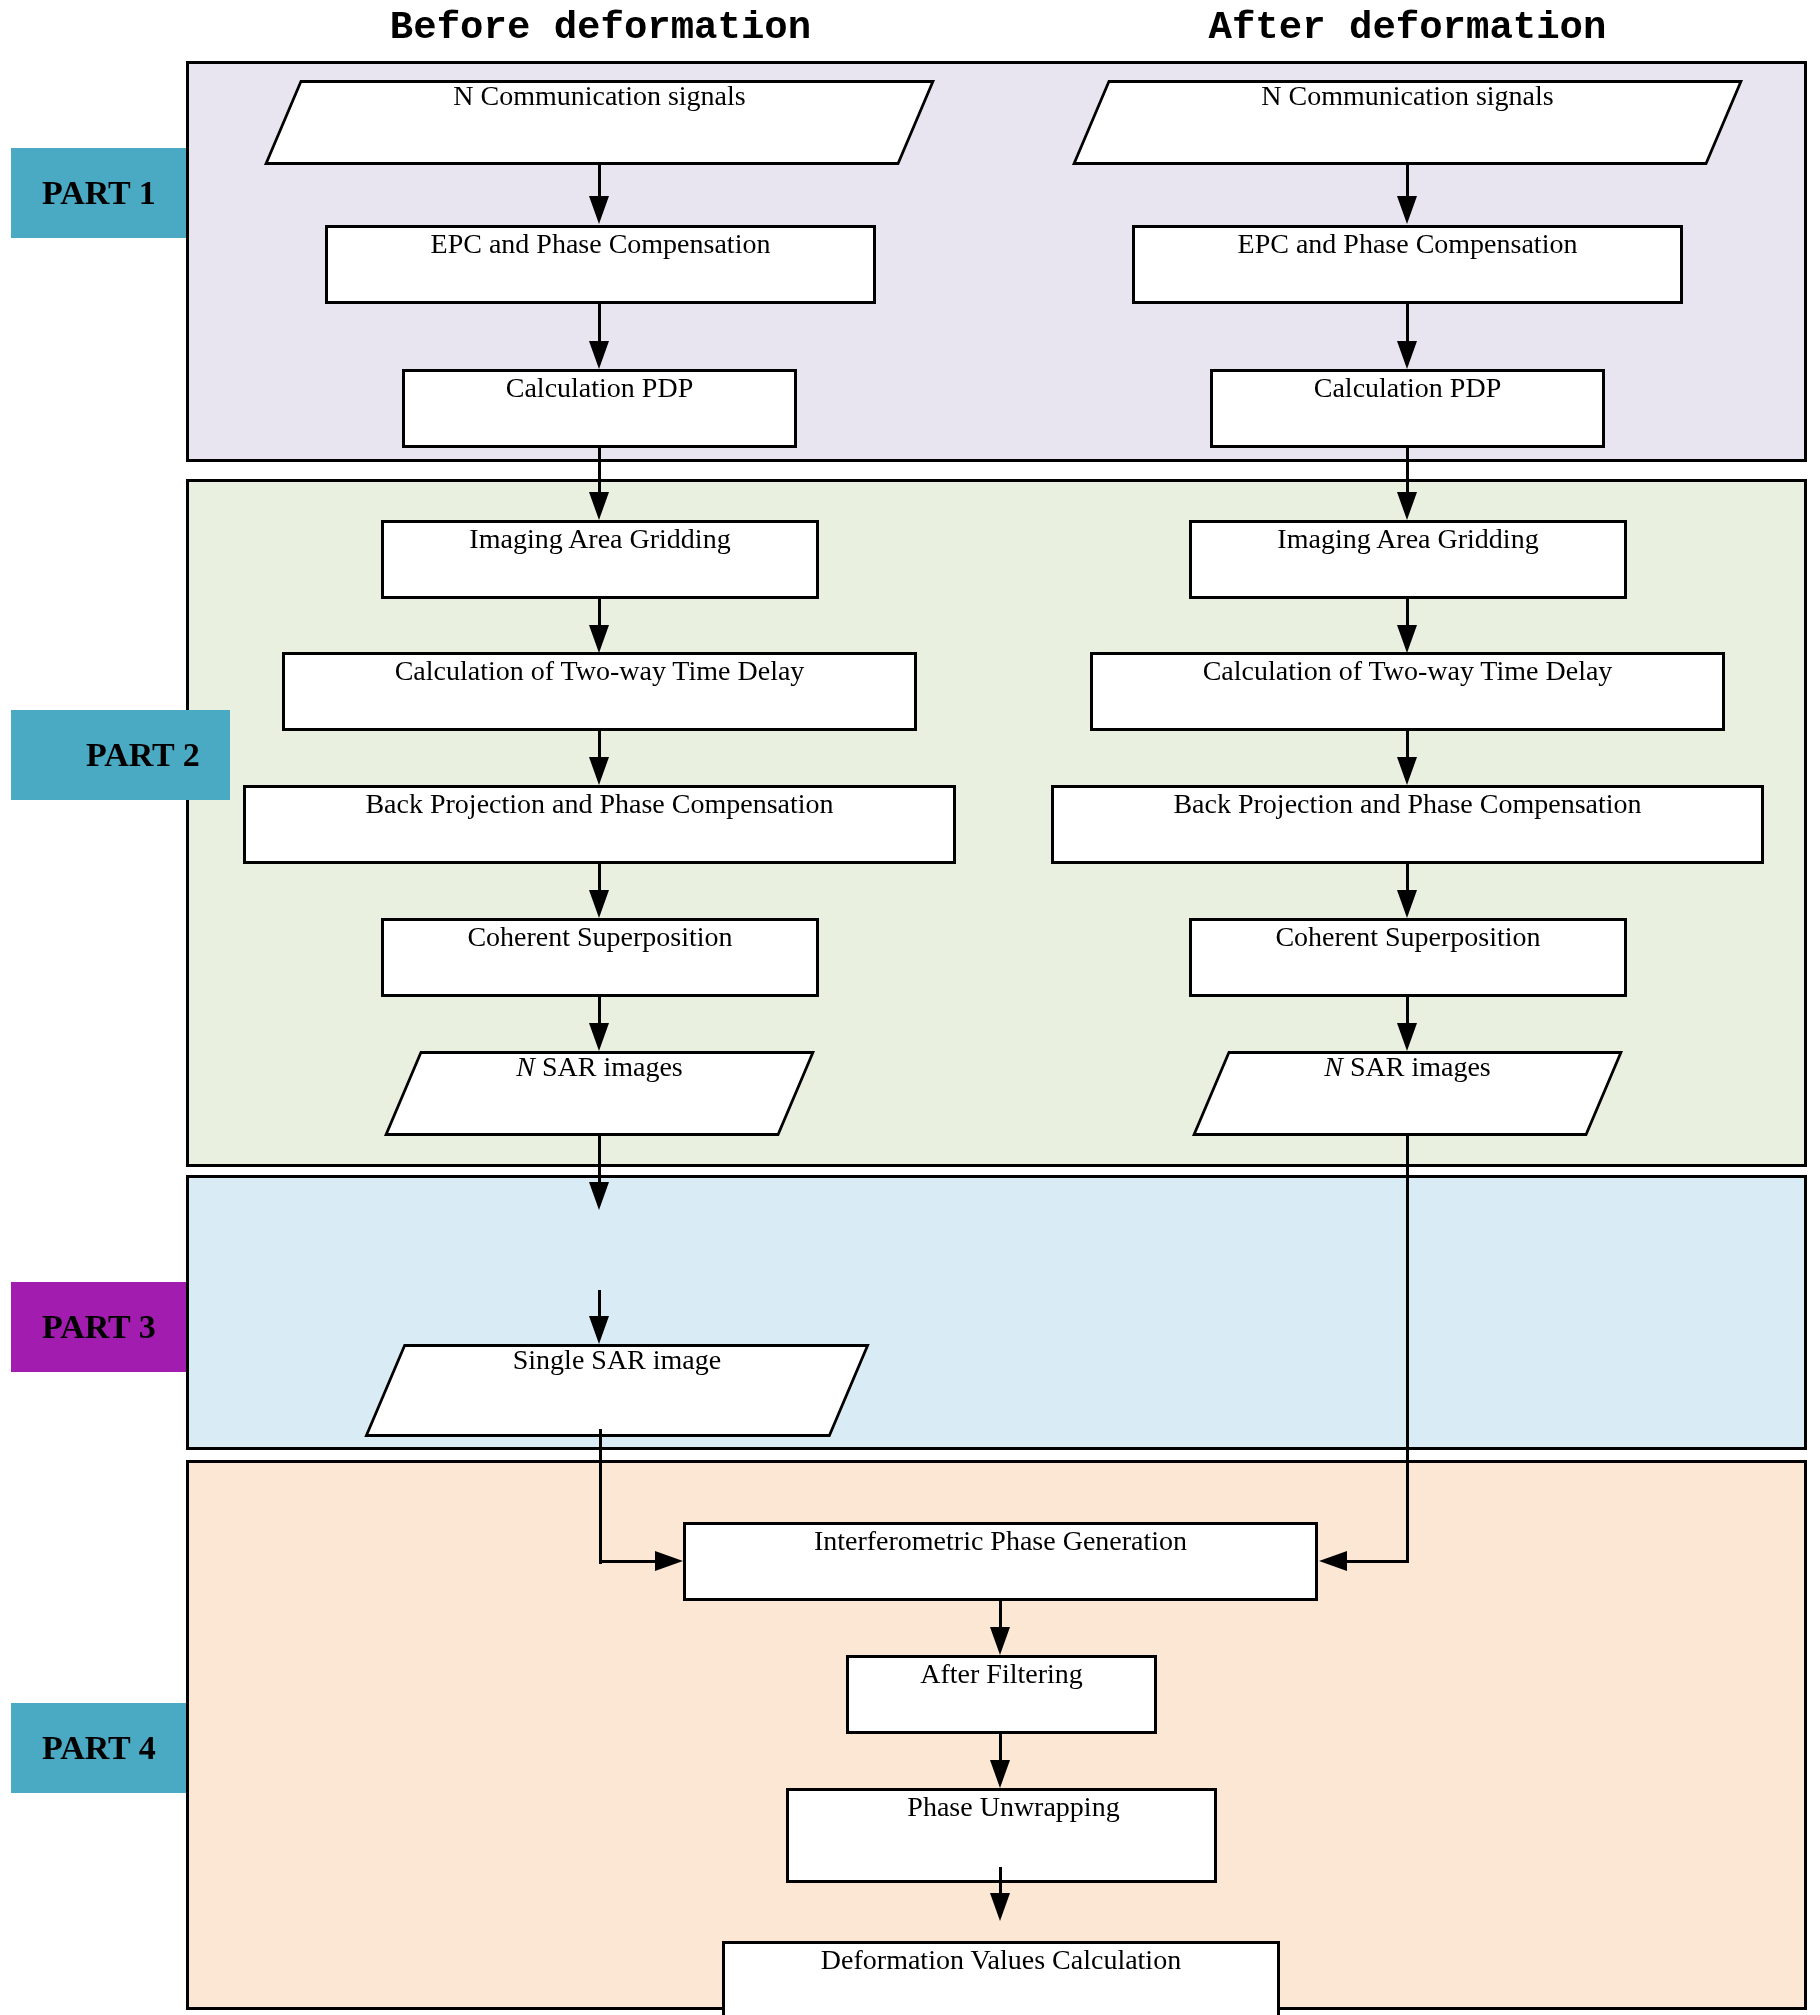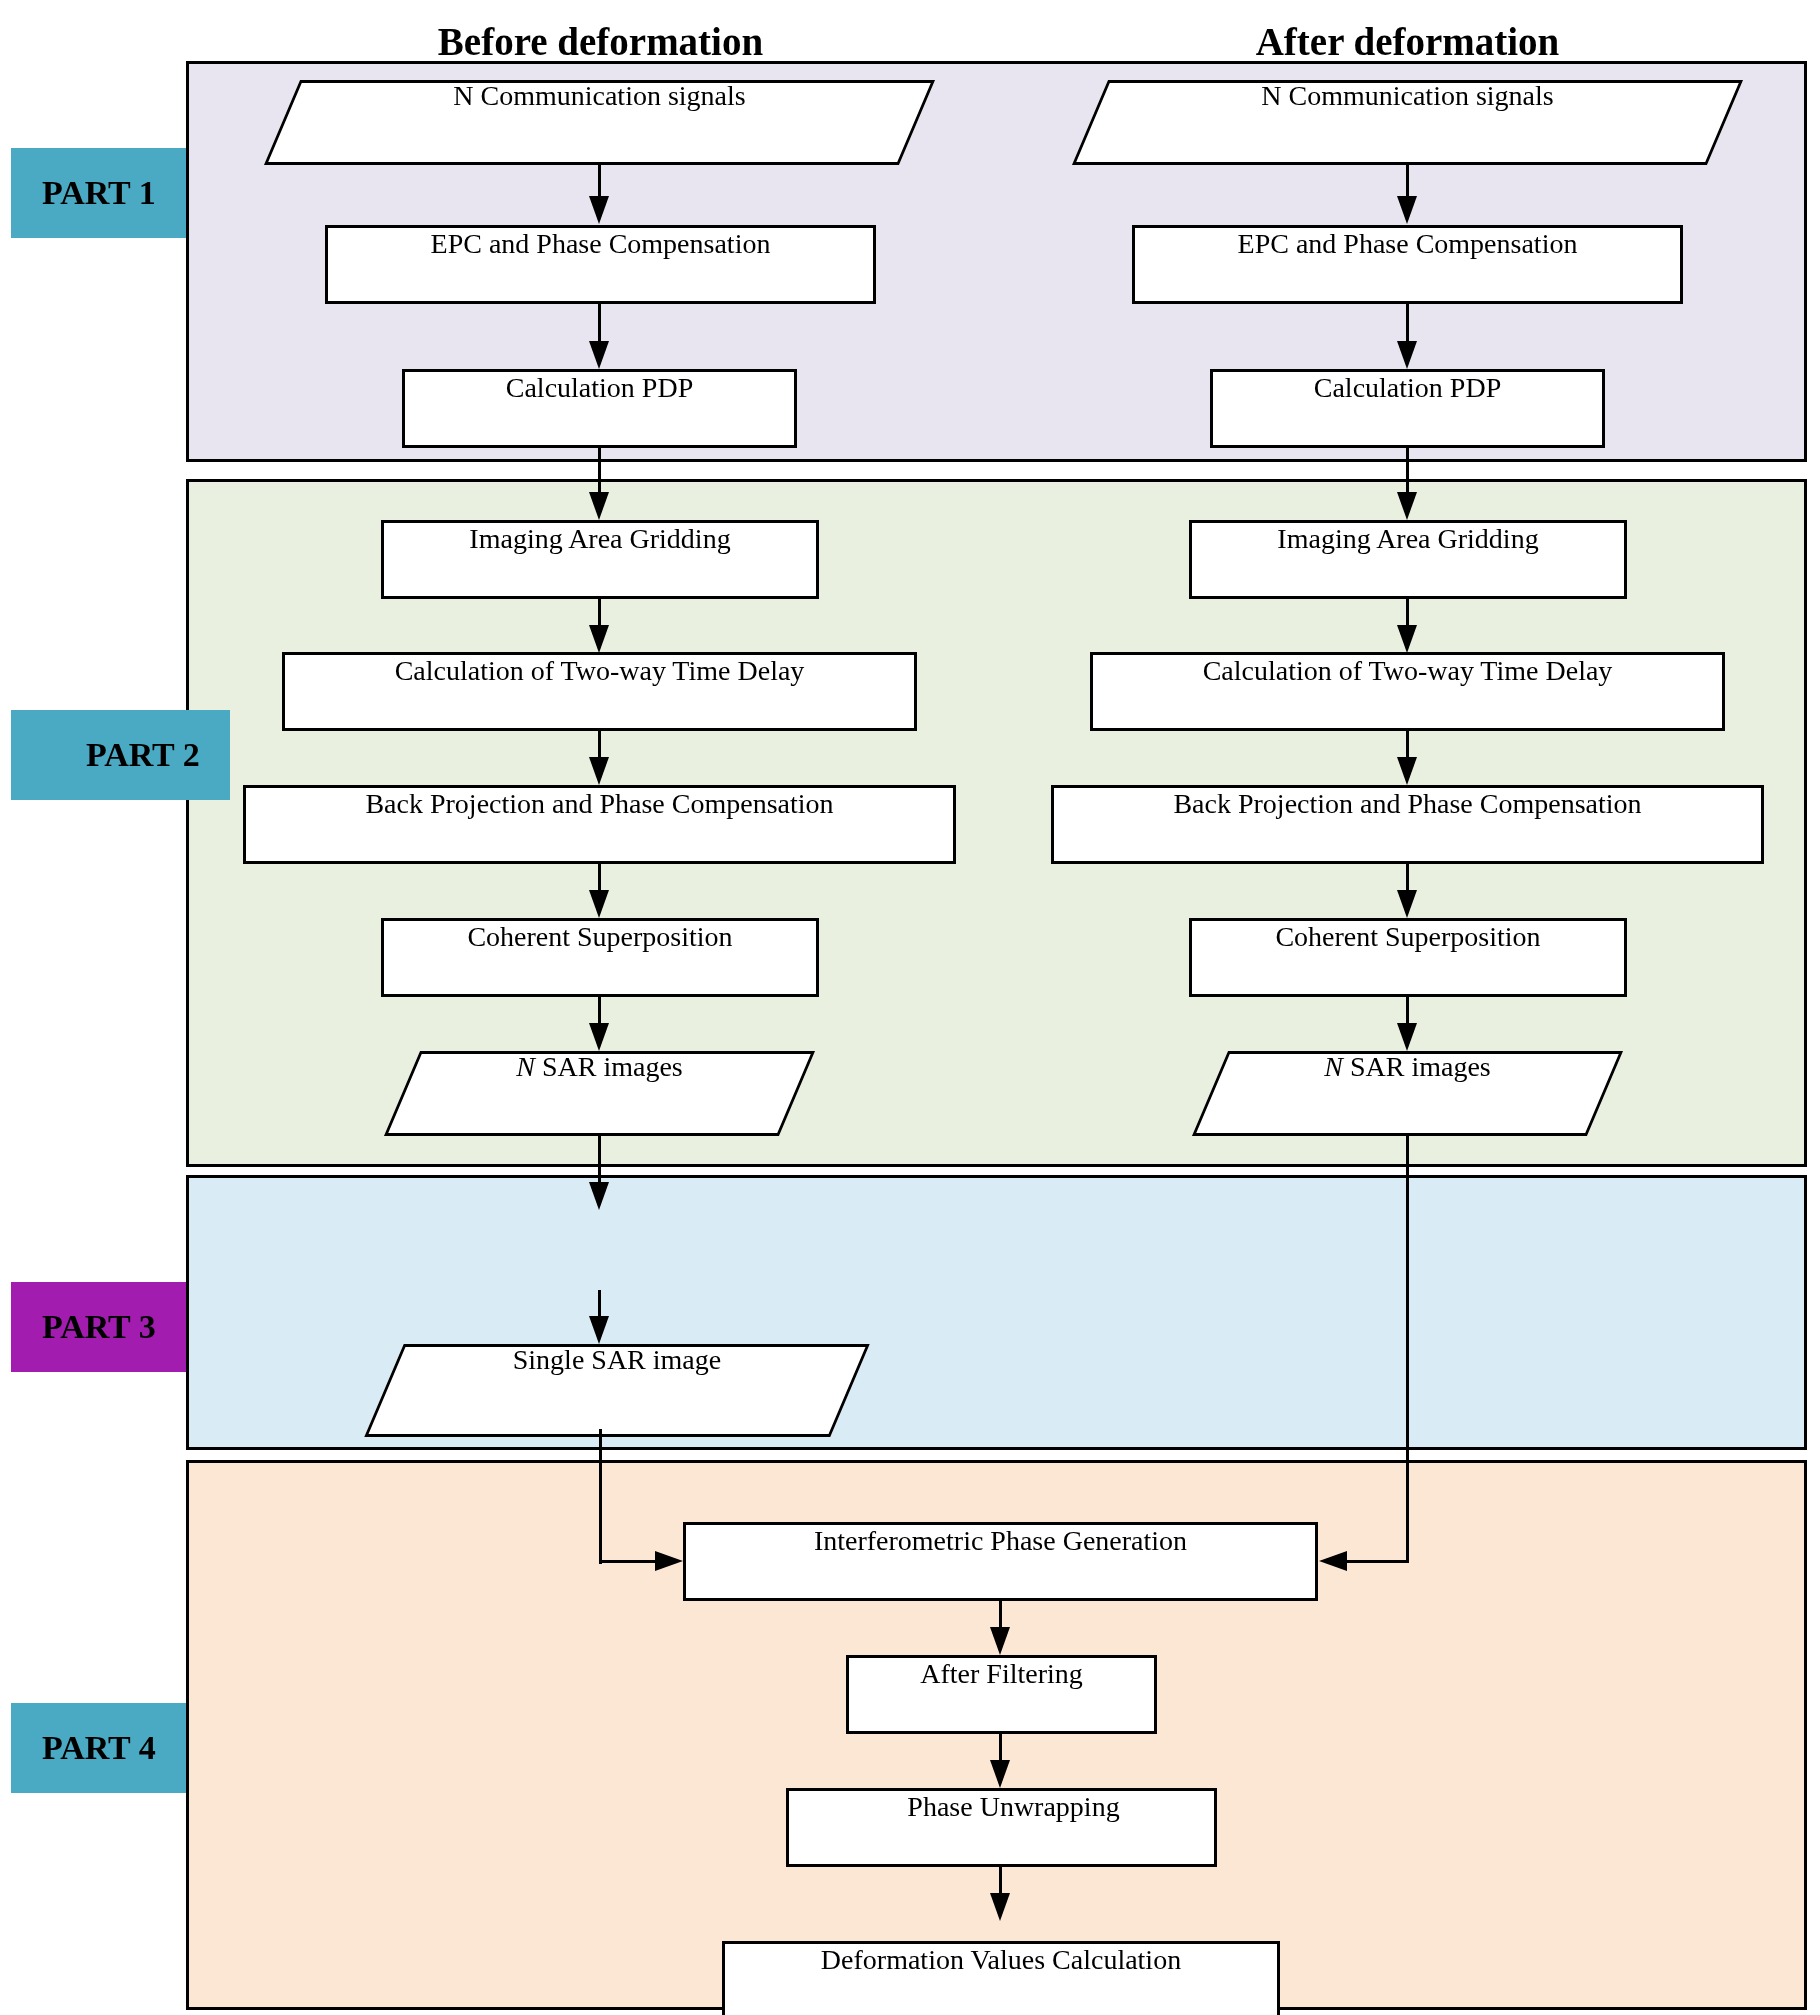--- a/index.html
+++ b/index.html
@@ -10,30 +10,31 @@
   }
   #canvas {
     position: relative;
     width: 1820px;
     height: 2015px;
     background: #ffffff;
     overflow: hidden;
   }
   .col-title {
     position: absolute;
-    top: 13px;
+    top: 0;
     height: 56px;
     width: 565px;
     display: flex;
     align-items: center;
     justify-content: center;
     font-size: 39px;
     font-weight: bold;
     color: #000;
     white-space: nowrap;
+    font-family: Liberation Mono, monospace;
   }
   .section {
     position: absolute;
     left: 186px;
     width: 1621px;
     border: 3.8px solid #000;
     box-sizing: border-box;
     z-index: 0;
   }
   .part-label {
@@ -250,21 +251,21 @@
       <div class="vline"></div>
       <div class="vhead"></div>
     </div>
 
   <div class="node box" style="left:683px;top:1522px;width:635px;height:79px;">
     <span>Interferometric Phase Generation</span>
   </div>
   <div class="node box" style="left:846px;top:1655px;width:311px;height:79px;">
     <span>After Filtering</span>
   </div>
-  <div class="node box" style="left:786px;top:1788px;width:431px;height:79px;padding-left:24px;">
+  <div class="node box" style="left:786px;top:1788px;width:431px;height:95px;padding-left:24px;">
     <span>Phase Unwrapping</span>
   </div>
   <div class="node box" style="left:722px;top:1920px;width:558px;height:79px;margin-top:21px;">
     <span>Deformation Values Calculation</span>
   </div>
 
   <div class="varrow" style="left:990px;top:1601px;height:54px;">
       <div class="vline"></div>
       <div class="vhead"></div>
     </div>

